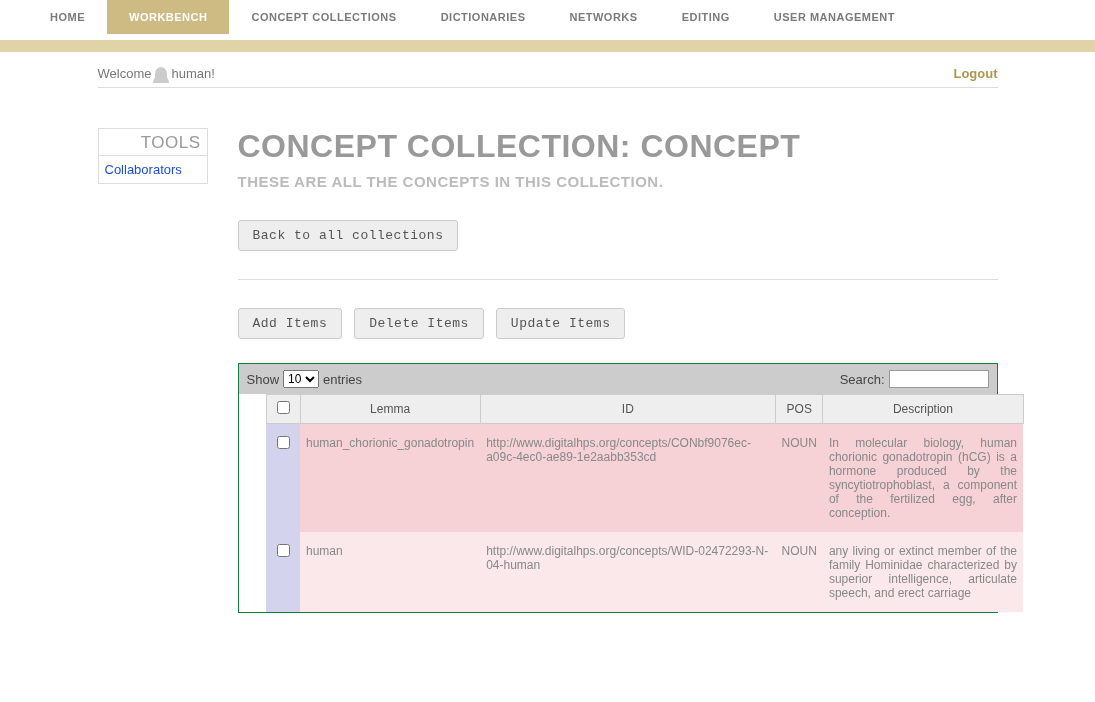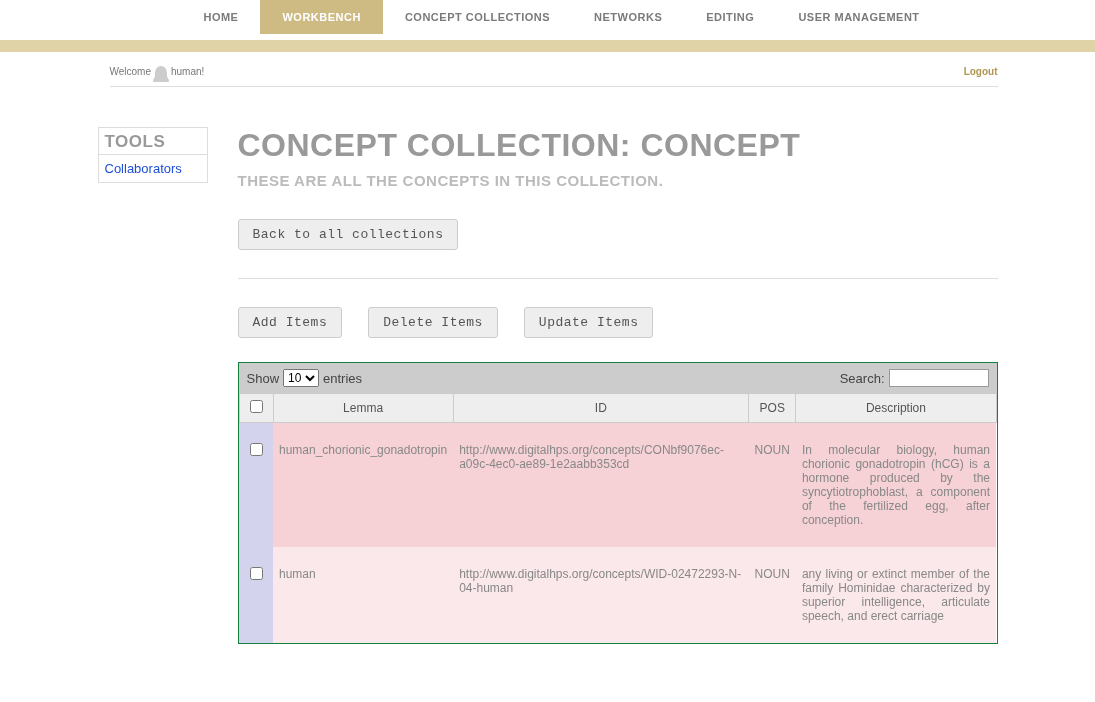--- a/index.html
+++ b/index.html
@@ -1,84 +1,85 @@
 <!DOCTYPE html>
 <html><head>
 <meta charset="utf-8">
 <style>
 * { margin: 0; padding: 0; box-sizing: border-box; }
 body { font-family: "Helvetica Neue", Arial, sans-serif; font-size: 13px; color: #333; background: #fff; }
 
 
-.topnav { display: flex; justify-content: center; background: #fff; padding-left: 28px; }
+.topnav { display: flex; justify-content: flex-start; background: #fff; padding-left: 28px; }
 .topnav-inner { display: flex; }
 .nav-item { padding: 11px 22px; font-size: 11px; font-weight: bold; color: #7a7a7a; letter-spacing: 0.5px; cursor: pointer; }
 .nav-item.active { background: #cdbb83; color: #fff; }
 
 
 .gold-strip { height: 12px; background: #e0d3a8; margin-top: 6px; }
 
 
 .page { width: 900px; margin: 0 auto; }
 
 
-.welcome-bar { display: flex; padding: 14px 0 6px 0; border-bottom: 1px solid #ddd; color: #777; font-size: 10px; margin-left: 12px; }
+.welcome-bar { display: flex; align-items: center; padding: 14px 0 6px 0; border-bottom: 1px solid #ddd; color: #777; font-size: 13px; }
 .welcome-bar .user-icon { width: 12px; height: 14px; background: #ccc; display: inline-block; margin: 0 4px; border-radius: 50% 50% 0 0; position: relative; }
 .welcome-bar .user-icon:after { content:""; position:absolute; bottom:-2px; left:-2px; width:16px; height:8px; background:#ccc; border-radius: 8px 8px 0 0; }
 .welcome-bar .spacer { flex: 1; }
 .logout { color: #b09650; font-weight: bold; cursor: pointer; }
 
 
 .main { display: flex; margin-top: 40px; gap: 30px; }
 .sidebar { width: 110px; flex-shrink: 0; }
-.tools-title { font-size: 17px; font-weight: bold; color: #999; letter-spacing: 0.5px; border: 1px solid #ddd; border-bottom: none; padding: 4px 6px 2px 6px; font-family: "Arial Narrow", Arial, sans-serif; font-stretch: condensed; }
+.tools-title { font-size: 17px; font-weight: normal; color: #999; letter-spacing: 0.5px; border: 1px solid #ddd; border-bottom: none; padding: 4px 6px 2px 6px; font-family: "Arial Narrow", Arial, sans-serif; font-stretch: condensed; text-align: right; }
 .sidebar-item { border: 1px solid #ddd; padding: 6px 6px; font-size: 13px; color: #1d4ed8; cursor: pointer; }
 
 .content { flex: 1; }
 .page-title { font-size: 32px; font-weight: bold; color: #999; letter-spacing: 0.5px; font-family: "Arial Narrow", Arial, sans-serif; font-stretch: condensed; }
 .page-subtitle { font-size: 15px; font-weight: bold; color: #bbb; margin-top: 8px; letter-spacing: 0.5px; font-family: "Arial Narrow", Arial, sans-serif; font-stretch: condensed; }
 
 .btn { display: inline-block; background: #eee; border: 1px solid #ccc; border-radius: 3px; padding: 7px 14px; font-size: 13px; color: #555; cursor: pointer; font-family: "Courier New", monospace; letter-spacing: 0.5px; }
 .btn-row { margin-top: 30px; }
 .hr { border: none; border-top: 1px solid #ddd; margin: 28px 0 24px 0; }
 
-.action-row { display: flex; gap: 26px; margin-top: 28px; }
+.action-row { display: flex; gap: 12px; margin-top: 28px; }
 
 
 .table-wrap { margin-top: 24px; border: 1px solid #15803d; }
 .table-top { display: flex; align-items: center; padding: 6px 8px; background: #ccc; font-size: 13px; color: #444; }
 .table-top .show-label { margin-right: 4px; }
 .table-top select { font-size: 12px; }
 .table-top .entries-label { margin-left: 4px; }
 .table-top .spacer { flex: 1; }
 .table-top .search-label { margin-right: 4px; }
 .table-top input { border: 1px solid #999; height: 18px; width: 100px; font-size: 12px; padding: 0 2px; }
 
-table.data { width: 100%; border-collapse: collapse; font-size: 12px; }
+table.data { width: 100%; border-collapse: collapse; font-size: 12px; margin-left: 27px; }
 table.data th { background: #eee; border: 1px solid #ccc; padding: 6px; font-weight: normal; color: #555; text-align: center; }
 table.data th:first-child, table.data td.cbcell { width: 34px; text-align: center; }
-table.data td { padding: 20px 6px; vertical-align: top; color: #888; border: none; }
+table.data td { padding: 12px 6px; vertical-align: top; color: #888; border: none; }
 table.data td.cbcell { background: #d3d3ee; }
 table.data tr.row0 td:not(.cbcell) { background: #f6d2d6; }
 table.data tr.row1 td:not(.cbcell) { background: #fbe8ea; }
 table.data tr.row2 td:not(.cbcell) { background: #f6d2d6; }
 table.data td.desc { text-align: justify; }
 table.data td.pos { text-align: left; }
 table.data td.lemma { white-space: nowrap; }
 
 input[type=checkbox] { cursor: pointer; }
 </style>
 </head>
 <body>
 
 <div class="topnav">
   <div class="topnav-inner">
     <div class="nav-item">HOME</div>
     <div class="nav-item active">WORKBENCH</div>
     <div class="nav-item">CONCEPT COLLECTIONS</div>
+    <div class="nav-item">DICTIONARIES</div>
     <div class="nav-item">NETWORKS</div>
     <div class="nav-item">EDITING</div>
     <div class="nav-item">USER MANAGEMENT</div>
   </div>
 </div>
 <div class="gold-strip"></div>
 
 <div class="page">
 
   <div class="welcome-bar">

